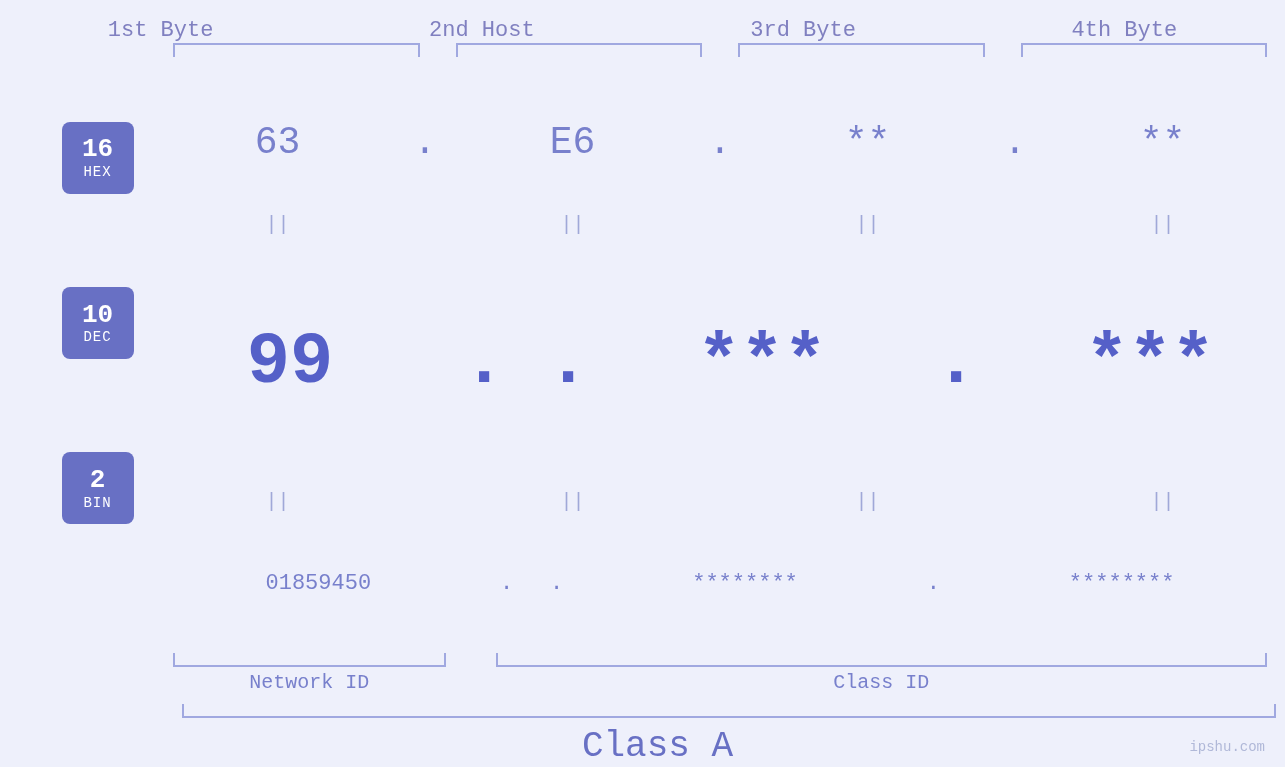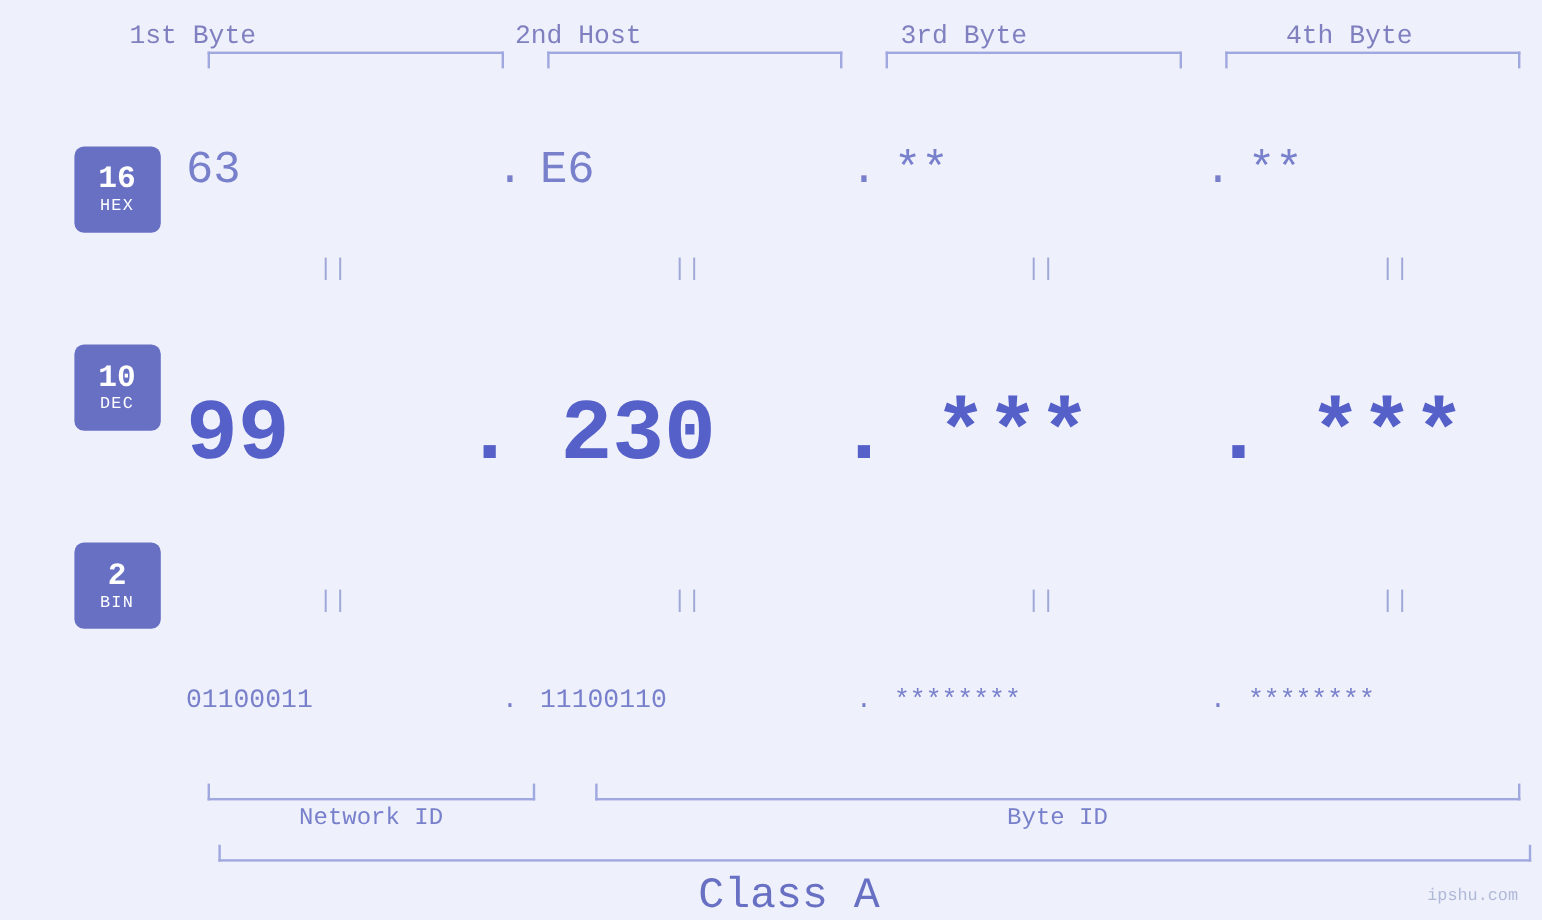--- a/index.html
+++ b/index.html
@@ -101,20 +101,21 @@
     }
 
     
     .value-row {
       display: flex;
       align-items: center;
       flex: 1;
     }
     .value-cell {
       flex: 1;
+      text-align: center;
       font-family: 'Courier New', Courier, monospace;
     }
     .dot-cell {
       width: 50px;
       text-align: center;
       font-family: 'Courier New', Courier, monospace;
     }
 
     
     .hex-value {
@@ -254,23 +255,20 @@
         <div class="eq-cell">||</div>
       </div>
 
       <div class="value-row" style="flex: 2.2; gap: 34px;">
         <div class="value-cell">
           <span class="dec-value">99</span>
         </div>
         <div class="dot-cell">
           <span class="dec-dot">.</span>
         </div>
-        <div class="value-cell">
-          <span class="dec-value">230</span>
-        </div>
         <div class="dot-cell">
           <span class="dec-dot">.</span>
         </div>
         <div class="value-cell">
           <span class="dec-value">***</span>
         </div>
         <div class="dot-cell">
           <span class="dec-dot">.</span>
         </div>
         <div class="value-cell">
@@ -283,27 +281,24 @@
         <div class="eq-dot-cell"></div>
         <div class="eq-cell">||</div>
         <div class="eq-dot-cell"></div>
         <div class="eq-cell">||</div>
         <div class="eq-dot-cell"></div>
         <div class="eq-cell">||</div>
       </div>
 
       <div class="value-row" style="flex: 1.2;">
         <div class="value-cell">
-          <span class="bin-value">01100011</span>
+          <span class="bin-value">01859450</span>
         </div>
         <div class="dot-cell">
           <span class="bin-value">.</span>
-        </div>
-        <div class="value-cell">
-          <span class="bin-value">11100110</span>
         </div>
         <div class="dot-cell">
           <span class="bin-value">.</span>
         </div>
         <div class="value-cell">
           <span class="bin-value">********</span>
         </div>
         <div class="dot-cell">
           <span class="bin-value">.</span>
         </div>
@@ -320,21 +315,21 @@
     <div style="width:calc(25% - 10px); margin-left:18px; border-bottom:2px solid #a0a8e0; border-left:2px solid #a0a8e0; border-right:2px solid #a0a8e0; height:14px;"></div>
 
     <div style="width:50px;"></div>
 
     <div style="flex:1; margin-right:18px; border-bottom:2px solid #a0a8e0; border-left:2px solid #a0a8e0; border-right:2px solid #a0a8e0; height:14px;"></div>
   </div>
 
   <div style="display:flex; width:100%; padding-left:155px; margin-top:2px;">
     <div style="width:calc(25% - 10px); margin-left:18px; text-align:center; color:#7880cc; font-size:20px; font-family:'Courier New',Courier,monospace;">Network ID</div>
     <div style="width:50px;"></div>
-    <div style="flex:1; margin-right:18px; text-align:center; color:#7880cc; font-size:20px; font-family:'Courier New',Courier,monospace;">Byte ID</div>
+    <div style="flex:1; margin-right:18px; text-align:center; color:#7880cc; font-size:20px; font-family:'Courier New',Courier,monospace;">Class ID</div>
   </div>
 
   <div style="width:calc(100% - 155px - 36px); margin-left:calc(155px + 18px); border-bottom:2px solid #a0a8e0; border-left:2px solid #a0a8e0; border-right:2px solid #a0a8e0; height:14px; margin-top:10px;"></div>
 
   <div class="class-label-row">Class A</div>
 
   <div class="footer">ipshu.com</div>
 
 </div>
 

